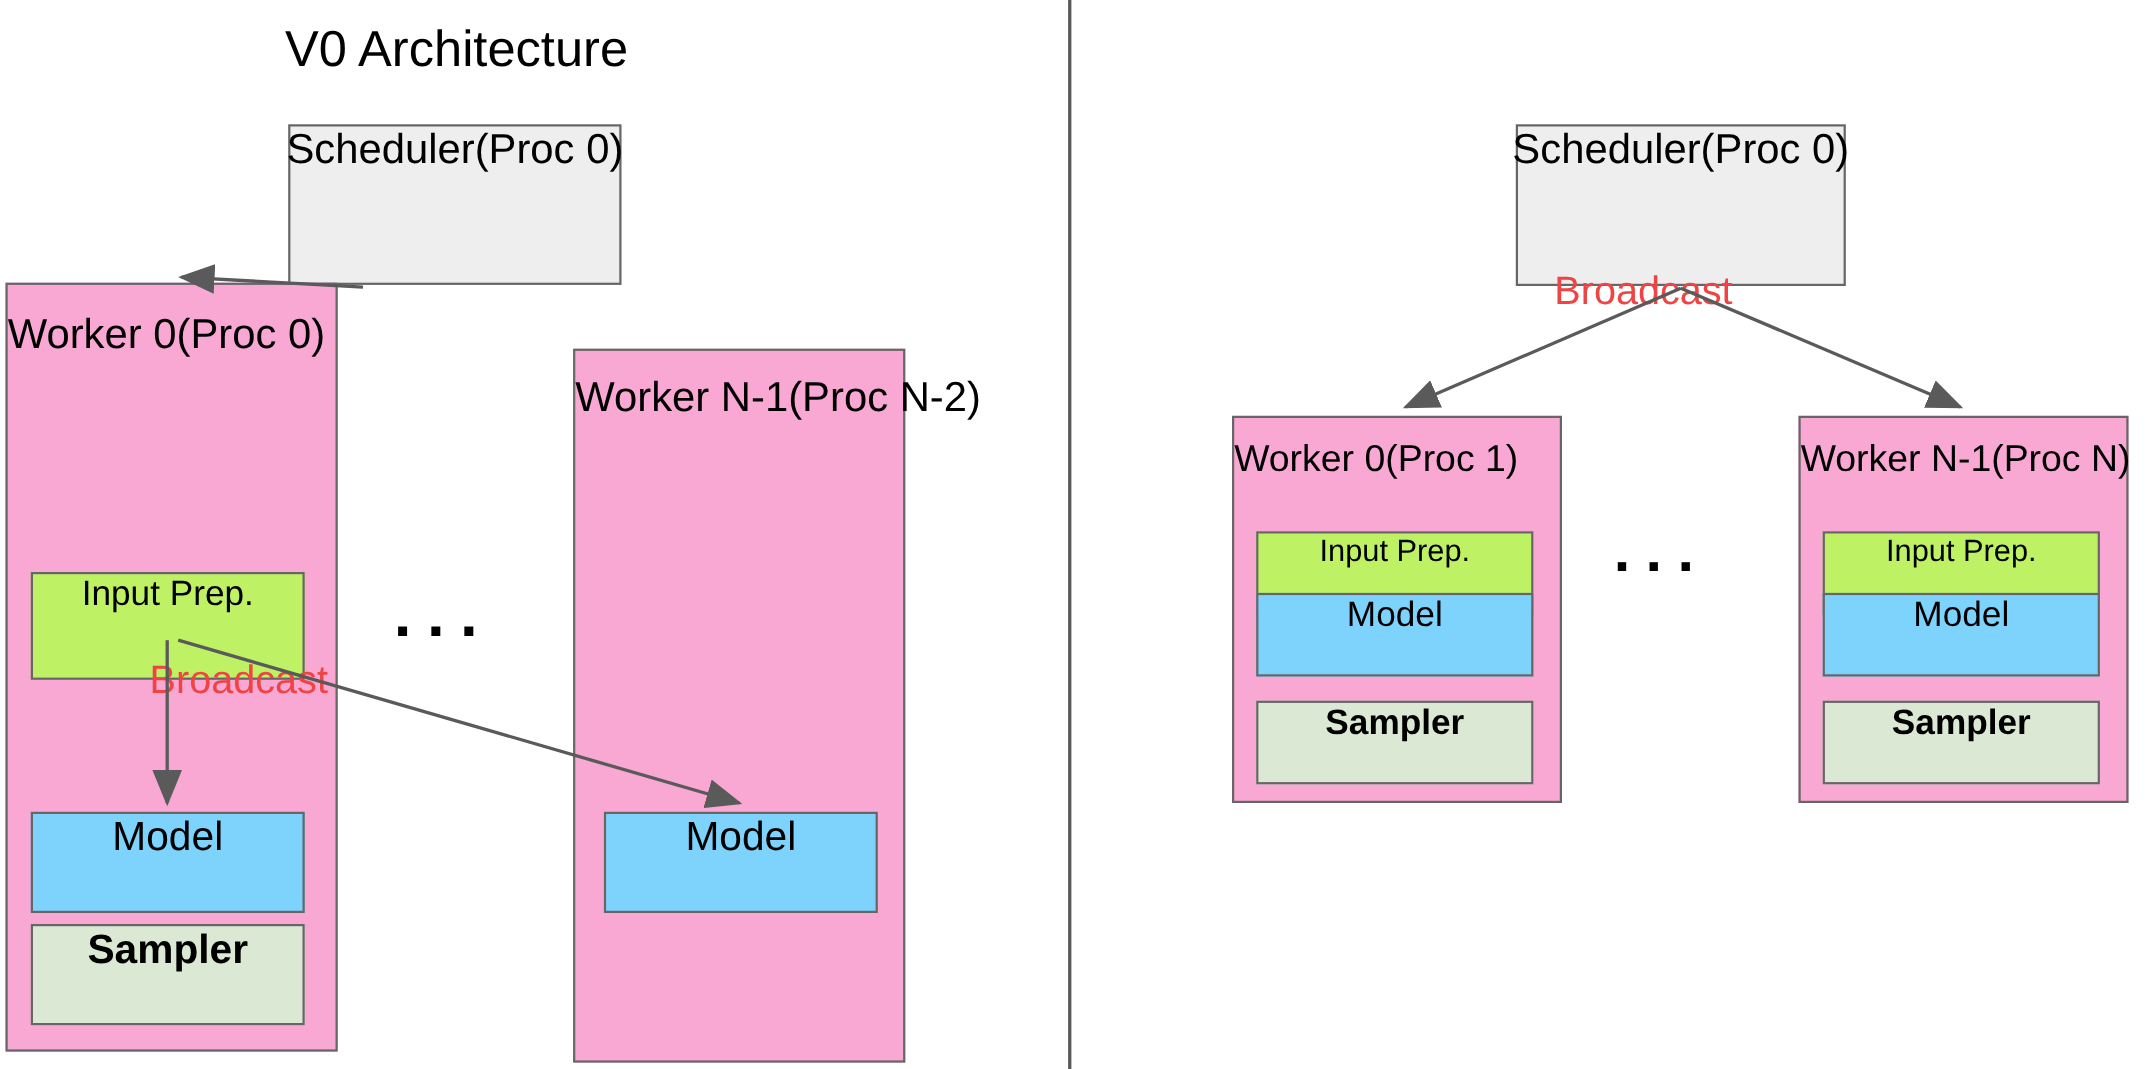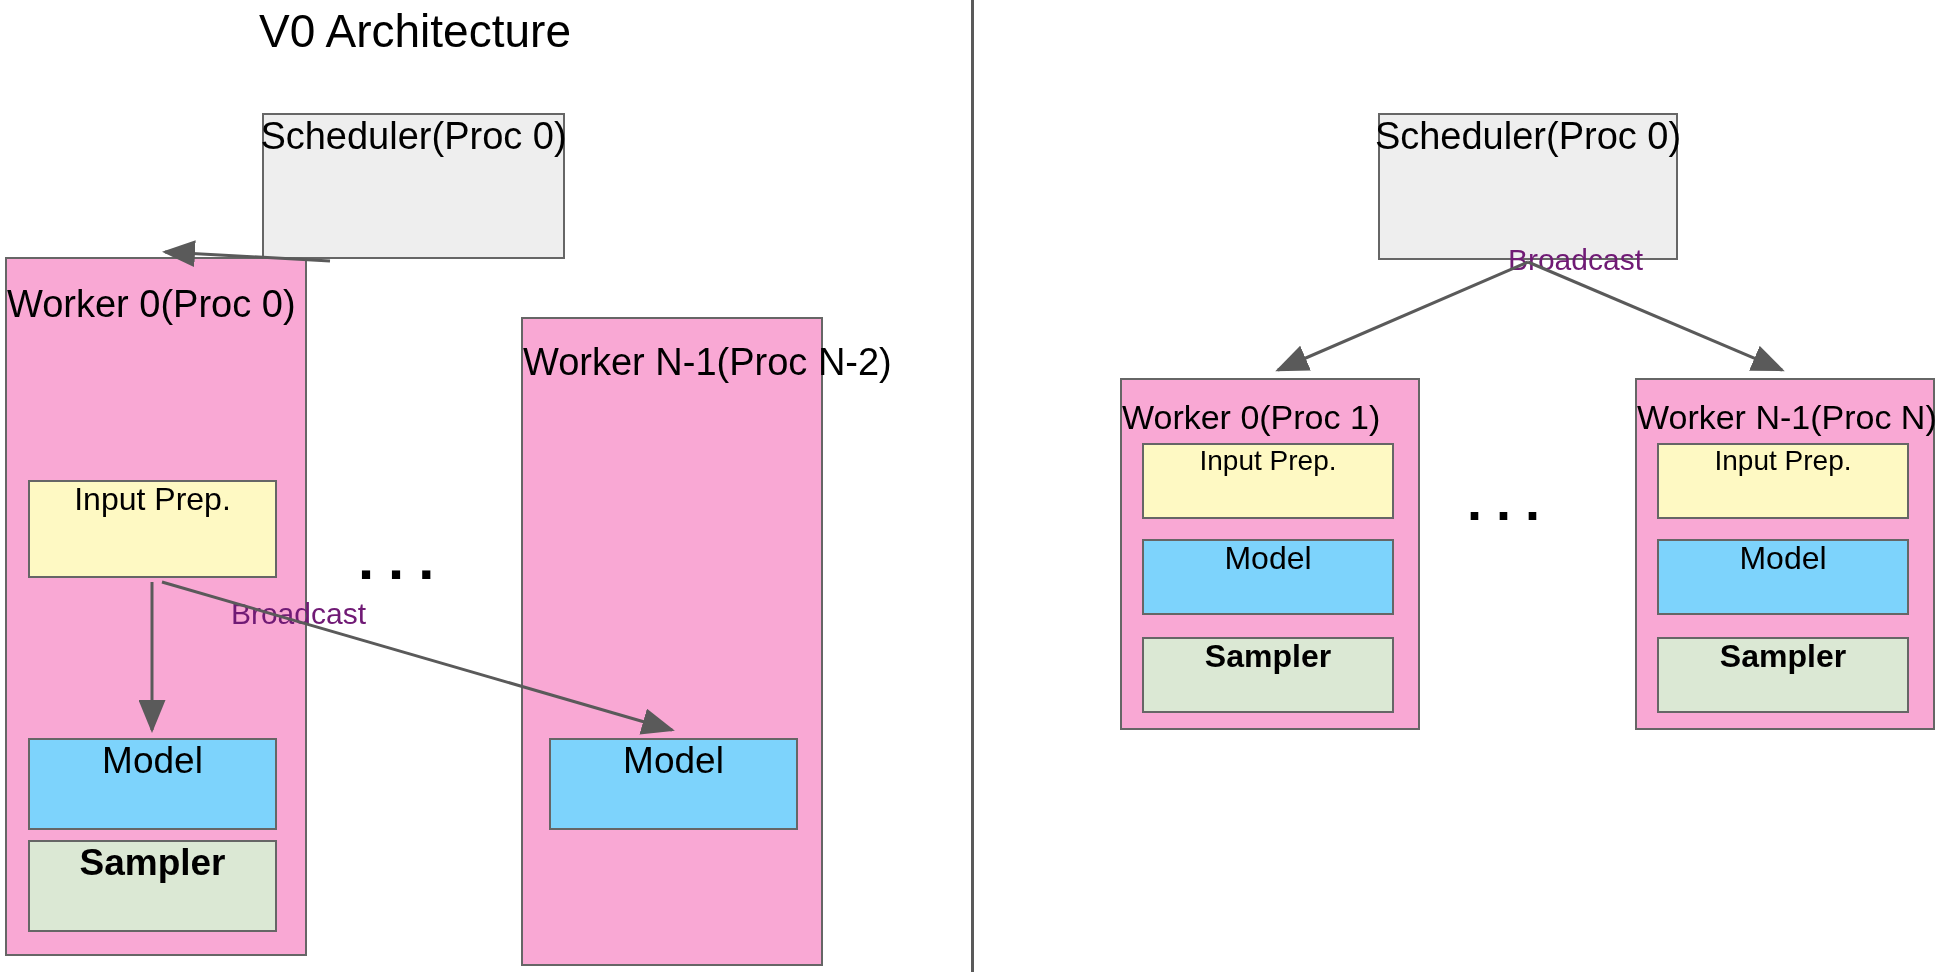--- a/index.html
+++ b/index.html
@@ -29,21 +29,21 @@
     text-align: center;
     color: #000000;
     line-height: 1.12;
     white-space: nowrap;
   }
   .container-node {
     justify-content: flex-start;
     background: #f9a8d4;
   }
   .grey  { background: #eeeeee; }
-  .purple{ background: #fef9c3; }
+  .purple{ background: #bef264; margin-top: 40px; }
   .yellow{ background: #7dd3fc; }
   .green { background: #dbe8d4; font-weight: bold; }
 
   .title {
     position: absolute;
     font-size: 46px;
     color: #000000;
     text-align: center;
     white-space: nowrap;
   }
@@ -59,25 +59,25 @@
     display: flex;
     align-items: center;
     white-space: nowrap;
     color: #000000;
     font-weight: bold;
     letter-spacing: 14px;
   }
 
   .edge-label {
     position: absolute;
-    font-size: 30px;
-    color: #701a75;
+    font-size: 36px;
+    color: #ef4444;
     background: transparent;
     white-space: nowrap;
-    text-align: right;
+    text-align: left;
   }
 
   svg.arrows {
     position: absolute;
     left: 0;
     top: 0;
     width: 1954px;
     height: 972px;
     pointer-events: none;
     overflow: visible;
@@ -85,21 +85,21 @@
 
   .node .ln { display: block; }
 </style>
 </head>
 <body>
 
 <div id="canvas">
 
   <div class="divider" style="left:971px; top:0px; height:972px;"></div>
 
-  <div class="title" style="left:170px; top:4px; width:490px;">V0 Architecture</div>
+  <div class="title" style="left:170px; top:17px; width:490px;">V0 Architecture</div>
 
   <div class="node grey" style="left:262px; top:113px; width:303px; height:146px; font-size:38px;">
     <span class="ln">Scheduler</span>
     <span class="ln">(Proc 0)</span>
   </div>
 
   <div class="node container-node" style="left:5px; top:257px; width:302px; height:699px; font-size:38px; padding-top:24px;">
     <span class="ln">Worker 0</span>
     <span class="ln">(Proc 0)</span>
   </div>

